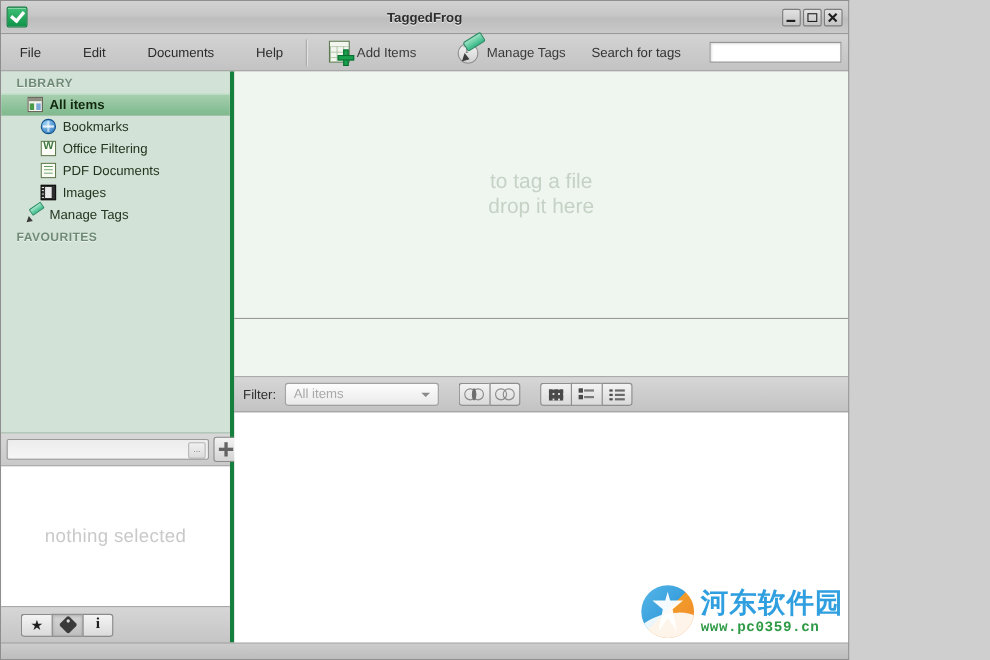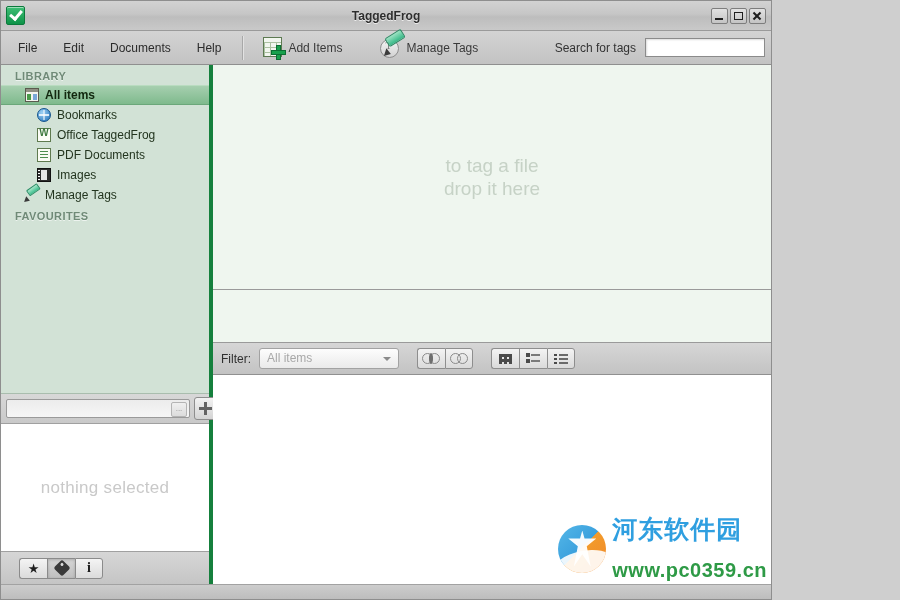--- a/index.html
+++ b/index.html
@@ -56,21 +56,21 @@
   .winbtn.close i{left:6px;top:2px;width:2px;height:10px;background:#1f1f1f;transform:rotate(45deg);}
   .winbtn.close i+i{transform:rotate(-45deg);}
 
   
   .toolbar{
     height:34px;flex:0 0 34px;display:flex;align-items:center;
     background:linear-gradient(#d3d3d3,#c3c3c3);
     border-bottom:1px solid #8f8f8f;
     padding:0 6px;box-sizing:border-box;
   }
-  .menu{display:flex;align-items:flex-start;gap:4px;}
+  .menu{display:flex;align-items:flex-start;gap:16px;}
   .menu-item{
     padding:4px 11px;font-size:12px;color:#2b2b2b;cursor:default;border-radius:2px;
   }
   .tb-sep{width:1px;height:24px;background:#a8a8a8;margin:0 10px;border-right:1px solid #e2e2e2;}
   .tb-btn{display:flex;align-items:center;gap:2px;padding:2px 8px;cursor:default;border-radius:3px;}
   .tb-label{font-size:12px;color:#3a3a3a;}
 
   
   .ico-add{position:relative;width:24px;height:24px;flex:0 0 24px;}
   .ico-add .sheet{
@@ -104,21 +104,21 @@
     background:linear-gradient(#9ce3c3,#35b886);
     border:1px solid #2a8a64;border-radius:2px;
     transform:rotate(-32deg);transform-origin:left center;
   }
   .ico-tags .tip{
     position:absolute;left:5px;top:12px;width:0;height:0;
     border-left:6px solid #3c3c3c;border-top:4px solid transparent;border-bottom:4px solid transparent;
     transform:rotate(18deg);
   }
 
-  .search-area{margin-left:auto;display:flex;align-items:center;gap:9px;}
+  .search-area{margin-left:auto;display:flex;align-items:center;gap:26px;}
   .search-label{font-size:12px;color:#333;}
   .search-input{
     width:120px;height:19px;box-sizing:border-box;
     background:#fff;border:1px solid #8b8b8b;
     box-shadow:inset 1px 1px 2px rgba(0,0,0,.14);
     font-family:"Liberation Sans",sans-serif;font-size:12px;
     padding:0 4px;outline:none;color:#222;
   }
 
   
@@ -336,21 +336,21 @@
     content:"";position:absolute;left:10px;top:6px;width:28px;height:36px;
     background:#fff;clip-path:polygon(50% 0,58% 22%,100% 22%,66% 44%,80% 100%,50% 66%,20% 100%,34% 44%,0 22%,42% 22%);
     opacity:.95;
   }
   .wm-badge:after{
     content:"";position:absolute;left:-4px;top:26px;width:58px;height:26px;
     background:#fff;border-radius:50%;transform:rotate(-12deg);opacity:.9;
   }
   .wm-text{display:flex;flex-direction:column;line-height:1;}
   .wm-cn{font-size:25px;font-weight:bold;color:#2f9fe0;letter-spacing:1px;}
-  .wm-url{font-size:20px;font-weight:bold;color:#2e9a46;letter-spacing:.5px;margin-top:18px;}
+  .wm-url{font-size:13px;font-weight:bold;color:#2e9a46;letter-spacing:.5px;margin-top:3px;font-family:Liberation Mono, monospace;}
 
   
   .statusbar{
     flex:0 0 14px;background:linear-gradient(#cdcdcd,#bdbdbd);
     border-top:1px solid #a2a2a2;
   }
 </style>
 </head>
 <body>
 
@@ -421,21 +421,21 @@
           <span>All items</span>
         </div>
 
         <div class="tree-row indent">
           <span class="t-ico ic-globe"></span>
           <span>Bookmarks</span>
         </div>
 
         <div class="tree-row indent">
           <span class="t-ico ic-word"></span>
-          <span>Office TaggedFrog</span>
+          <span>Office Filtering</span>
         </div>
 
         <div class="tree-row indent">
           <span class="t-ico ic-pdf"></span>
           <span>PDF Documents</span>
         </div>
 
         <div class="tree-row indent">
           <span class="t-ico ic-film"></span>
           <span>Images</span>

